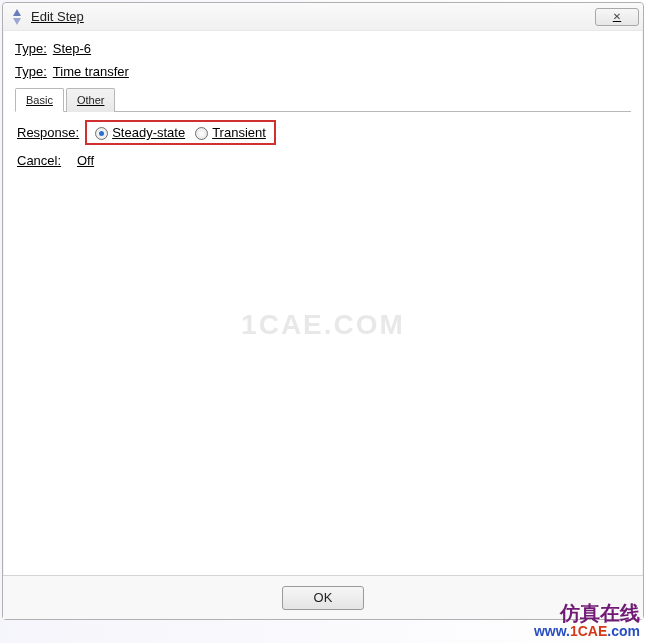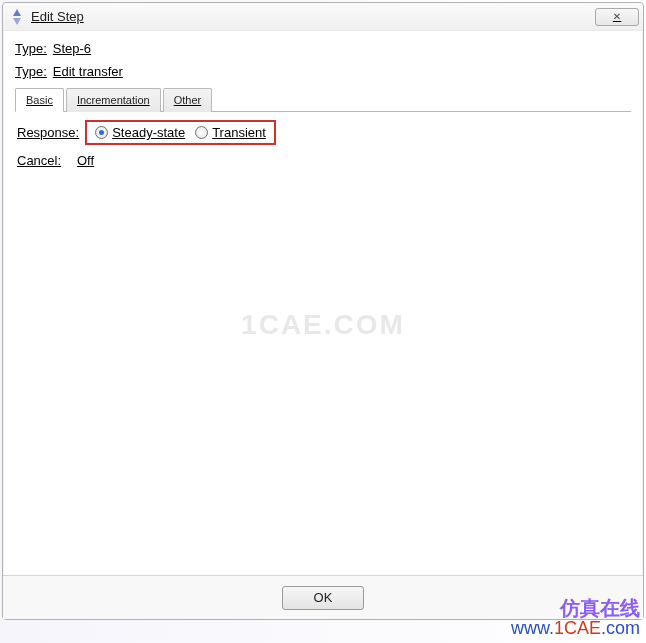--- a/index.html
+++ b/index.html
@@ -130,21 +130,21 @@
   .period-input { width: 145px; }
   .radio-group {
     display: flex;
     align-items: center;
     gap: 10px;
     border: 2px solid #d03030;
     padding: 3px 8px;
   }
   .radio-item {
     display: flex;
-    align-items: center;
+    align-items: flex-end;
     gap: 4px;
   }
   .radio {
     width: 13px;
     height: 13px;
     border: 1px solid #707070;
     border-radius: 50%;
     background: radial-gradient(#fff,#e0e0e0);
     display: flex;
     align-items: center;
@@ -199,26 +199,26 @@
     position: absolute;
     right: 6px;
     bottom: 4px;
     text-align: right;
     line-height: 1.1;
     pointer-events: none;
   }
   .branding .line1 {
     font-size: 20px;
     font-weight: 700;
-    color: #8b5cf6;
+    color: #701a75;
     font-family: "SimSun","Microsoft YaHei",sans-serif;
   }
   .branding .line2 {
-    font-size: 18px;
-    font-weight: 400;
+    font-size: 14px;
+    font-weight: 700;
     margin-left: 26px;
   }
   .branding .line2 .u { color: #2a4fc0; }
   .branding .line2 .c { color: #d43a1a; }
 </style>
 </head>
 <body>
 
 <div class="backdrop"></div>
 
@@ -233,26 +233,25 @@
 
   <div class="content">
 
     <div class="row">
       <span>Type:</span>
       <span>Step-6</span>
     </div>
 
     <div class="row">
       <span>Type:</span>
-      <span>Edit transfer</span>
+      <span>Time transfer</span>
     </div>
 
     <div class="tabs">
       <div class="tab active">Basic</div>
-      <div class="tab">Incrementation</div>
       <div class="tab">Other</div>
     </div>
 
     <div class="pane">
 
 
       <div class="row">
         <span class="label" style="min-width:62px">Response:</span>
         <div class="radio-group">
           <div class="radio-item">

